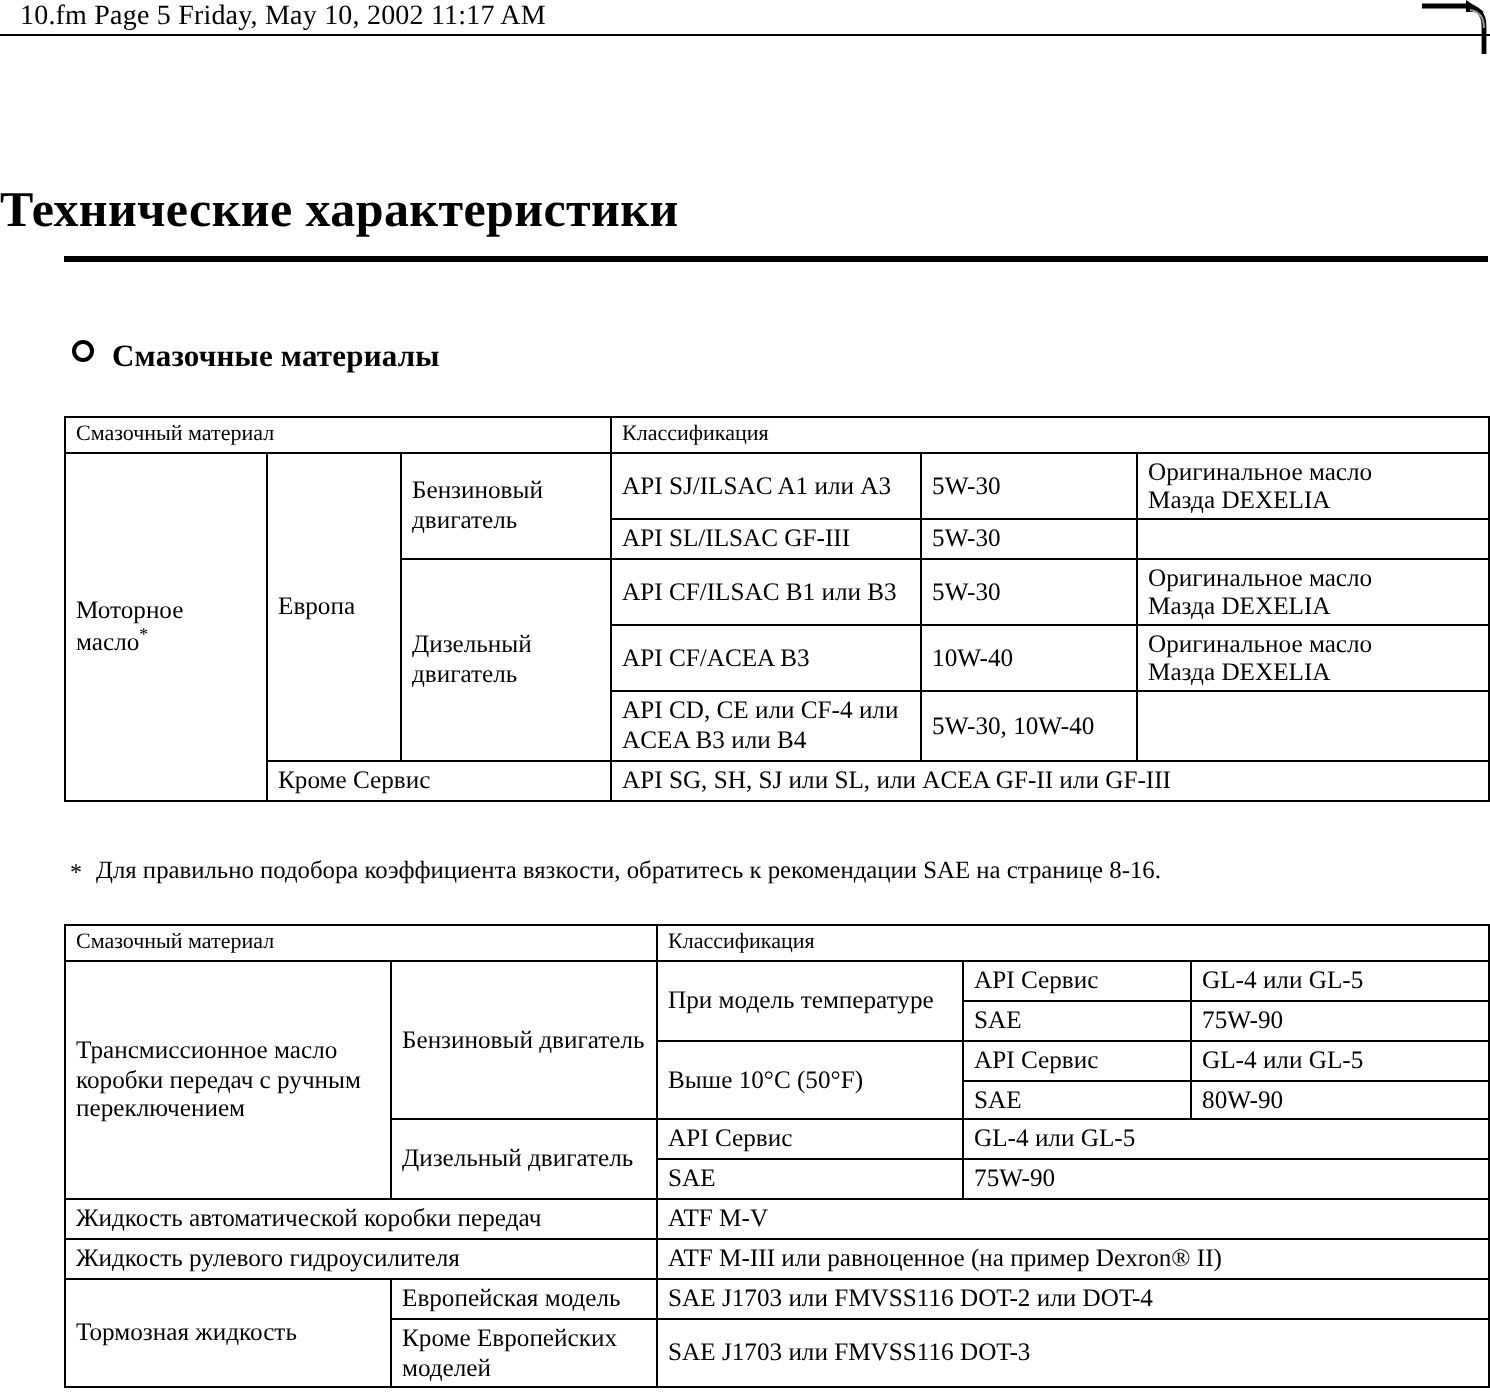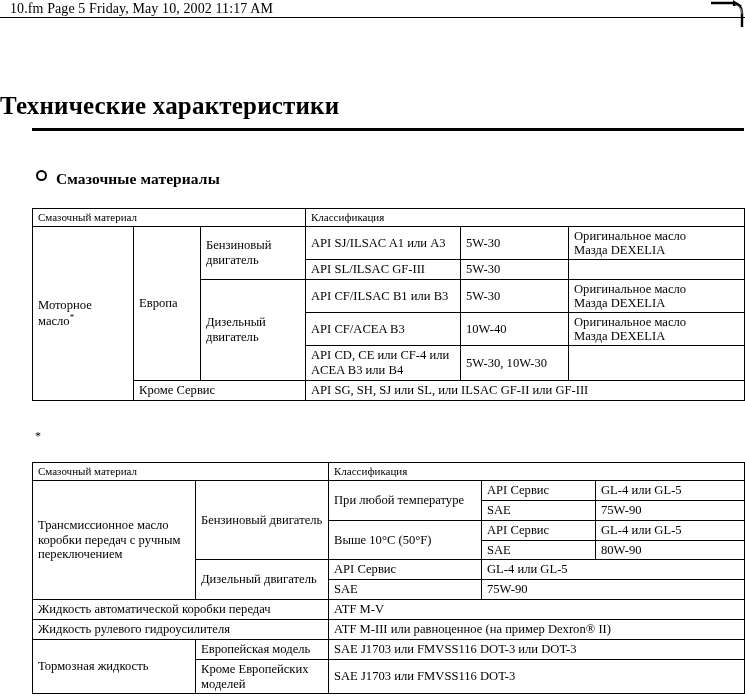--- a/index.html
+++ b/index.html
@@ -190,53 +190,54 @@
       <td>API CF/ACEA B3</td>
       <td>10W-40</td>
       <td class="bold-ctr">
         <span>Оригинальное масло</span><br>
         <span>Мазда DEXELIA</span>
       </td>
     </tr>
 
     <tr>
       <td>API CD, CE или CF-4 или ACEA B3 или B4</td>
-      <td>5W-30, 10W-30</td>
+      <td>5W-30, 10W-40</td>
       <td></td>
     </tr>
 
     <tr>
       <td colspan="2">Кроме Сервис</td>
-      <td colspan="3" class="ctr">API SG, SH, SJ или SL, или ILSAC GF-II или GF-III</td>
+      <td colspan="3" class="ctr">API SG, SH, SJ или SL, или ACEA GF-II или GF-III</td>
     </tr>
   </tbody>
 </table>
 
 <div id="footnote">
   <span id="footnote-marker">*</span>
+  <span>Для правильно подобора коэффициента вязкости, обратитесь к рекомендации SAE на странице 8-16.</span>
 </div>
 
 <table id="table-fluids" class="doc-table">
   <colgroup>
     <col style="width:163px">
       <col style="width:133px">
     <col style="width:153px">
       <col style="width:114px">
       <col style="width:149px">
   </colgroup>
   <tbody>
     <tr>
       <th class="col-head" colspan="2">Смазочный материал</th>
       <th class="col-head" colspan="3">Классификация</th>
     </tr>
 
     <tr>
       <td rowspan="6">Трансмиссионное масло коробки передач с ручным переключением</td>
       <td rowspan="4">Бензиновый двигатель</td>
-      <td rowspan="2" class="ctr">При любой температуре</td>
+      <td rowspan="2" class="ctr">При модель температуре</td>
       <td class="ctr">API Сервис</td>
       <td class="ctr">GL-4 или GL-5</td>
     </tr>
     <tr>
       <td class="ctr">SAE</td>
       <td class="ctr">75W-90</td>
     </tr>
     <tr>
       <td rowspan="2" class="ctr">Выше 10°C (50°F)</td>
       <td class="ctr">API Сервис</td>
@@ -262,20 +263,20 @@
       <td colspan="3" class="ctr">ATF M-V</td>
     </tr>
     <tr>
       <td colspan="2">Жидкость рулевого гидроусилителя</td>
       <td colspan="3" class="ctr">ATF M-III или равноценное (на пример Dexron® II)</td>
     </tr>
 
     <tr>
       <td rowspan="2">Тормозная жидкость</td>
       <td>Европейская модель</td>
-      <td colspan="3" class="ctr">SAE J1703 или FMVSS116 DOT-3 или DOT-3</td>
+      <td colspan="3" class="ctr">SAE J1703 или FMVSS116 DOT-2 или DOT-4</td>
     </tr>
     <tr>
       <td>Кроме Европейских моделей</td>
       <td colspan="3" class="ctr">SAE J1703 или FMVSS116 DOT-3</td>
     </tr>
   </tbody>
 </table>
 
 </body></html>

